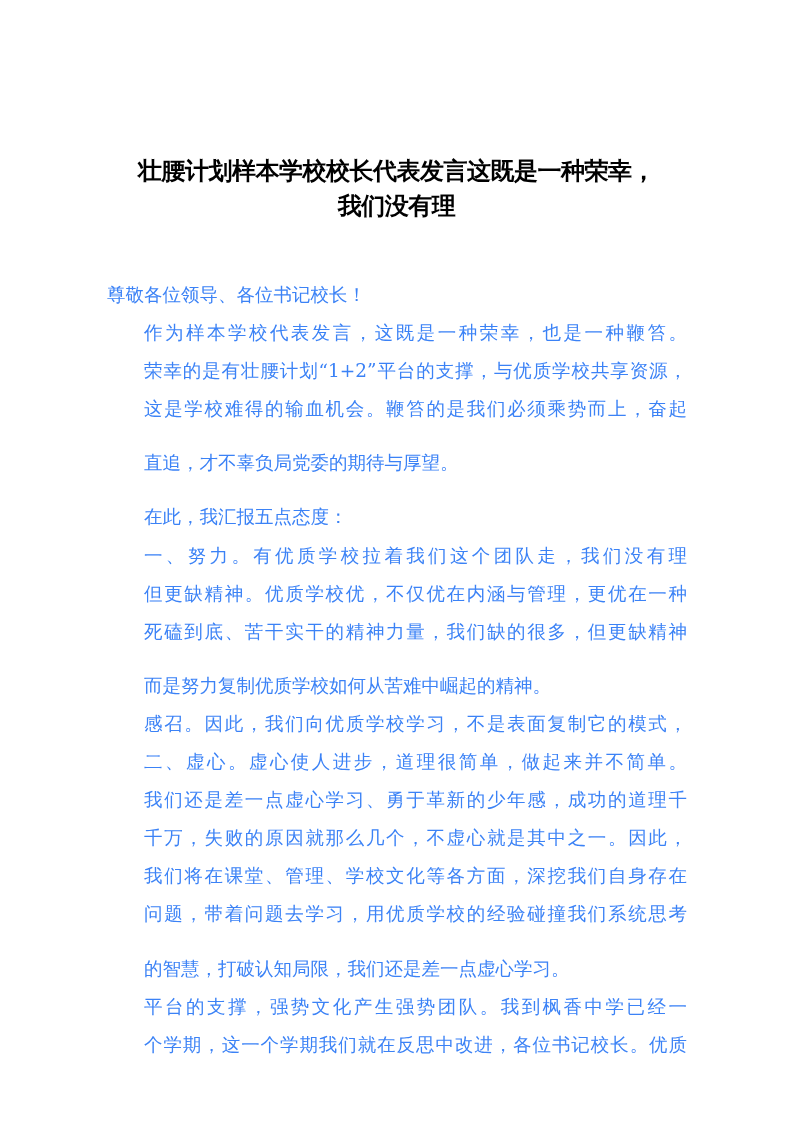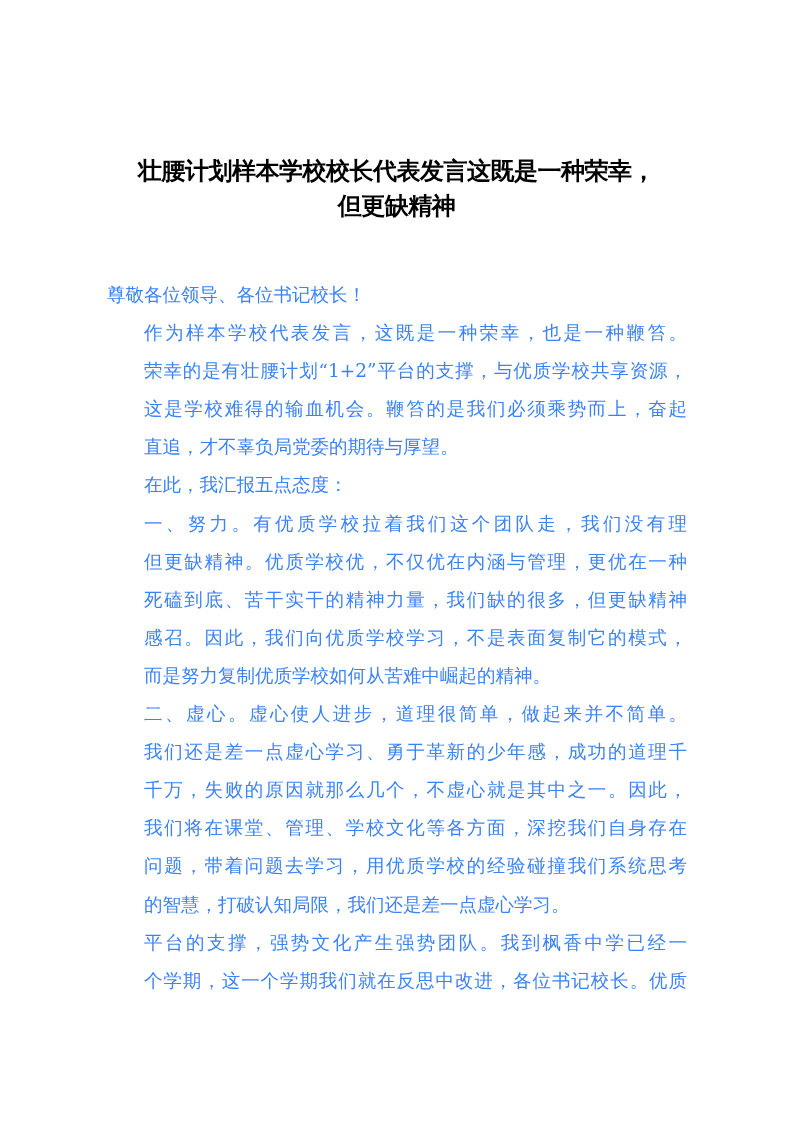--- a/index.html
+++ b/index.html
@@ -14,51 +14,51 @@
   }
   .body {
     position: absolute; left: 107px; top: 276px; width: 580px;
     font-family: "DejaVu Serif", serif;
     font-size: 18.5px; line-height: 38.1px; color: #3b82f6;
     text-align: justify; text-justify: inter-character;
   }
   .body p { margin: 0; }
   .body p.indent { text-indent: 2em; }
   .line { display: block; text-align-last: justify; white-space: nowrap; }
-  .line.last { text-align-last: left; }
+  .line.last { text-align-last: left; margin-top: 16px; }
 </style>
 </head>
 <body>
 
 <div class="page">
   <div class="title">
     <div>壮腰计划样本学校校长代表发言这既是一种荣幸，</div>
-    <div>但更缺精神</div>
+    <div>我们没有理</div>
   </div>
 
   <div class="body">
     <p>尊敬各位领导、各位书记校长！</p>
 
     <p class="indent">
       <span class="line first">作为样本学校代表发言，这既是一种荣幸，也是一种鞭笞。</span>
       <span class="line">荣幸的是有壮腰计划“1+2”平台的支撑，与优质学校共享资源，</span>
       <span class="line">这是学校难得的输血机会。鞭笞的是我们必须乘势而上，奋起</span>
       <span class="line last">直追，才不辜负局党委的期待与厚望。</span>
     </p>
 
     <p class="indent">
       <span class="line last">在此，我汇报五点态度：</span>
     </p>
 
     <p class="indent">
       <span class="line">一、努力。有优质学校拉着我们这个团队走，我们没有理</span>
       <span class="line">但更缺精神。优质学校优，不仅优在内涵与管理，更优在一种</span>
       <span class="line">死磕到底、苦干实干的精神力量，我们缺的很多，但更缺精神</span>
+      <span class="line last">而是努力复制优质学校如何从苦难中崛起的精神。</span>
       <span class="line">感召。因此，我们向优质学校学习，不是表面复制它的模式，</span>
-      <span class="line last">而是努力复制优质学校如何从苦难中崛起的精神。</span>
     </p>
 
     <p class="indent">
       <span class="line">二、虚心。虚心使人进步，道理很简单，做起来并不简单。</span>
       <span class="line">我们还是差一点虚心学习、勇于革新的少年感，成功的道理千</span>
       <span class="line">千万，失败的原因就那么几个，不虚心就是其中之一。因此，</span>
       <span class="line">我们将在课堂、管理、学校文化等各方面，深挖我们自身存在</span>
       <span class="line">问题，带着问题去学习，用优质学校的经验碰撞我们系统思考</span>
       <span class="line last">的智慧，打破认知局限，我们还是差一点虚心学习。</span>
     </p>

